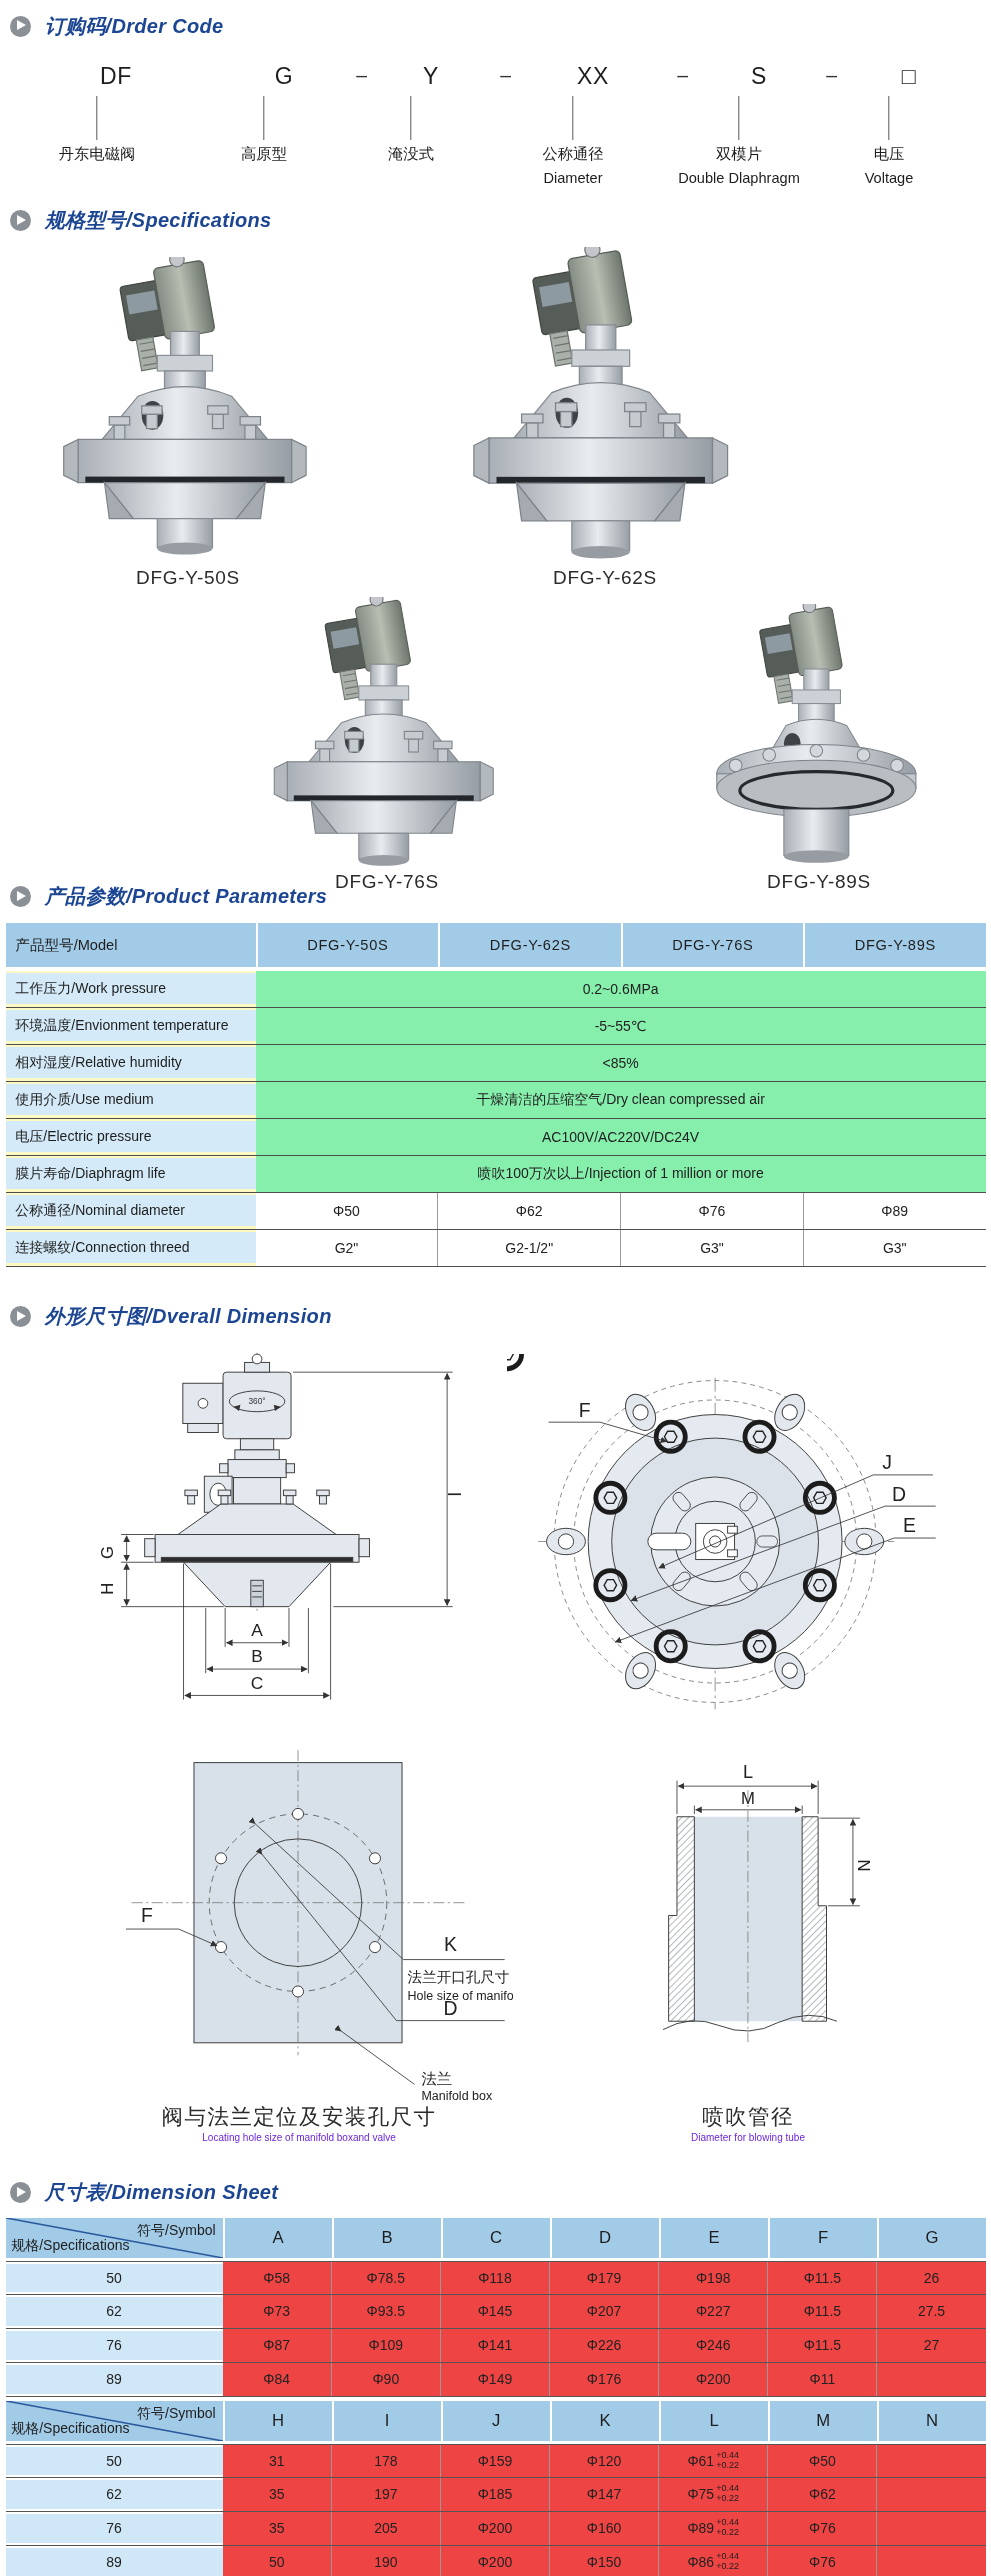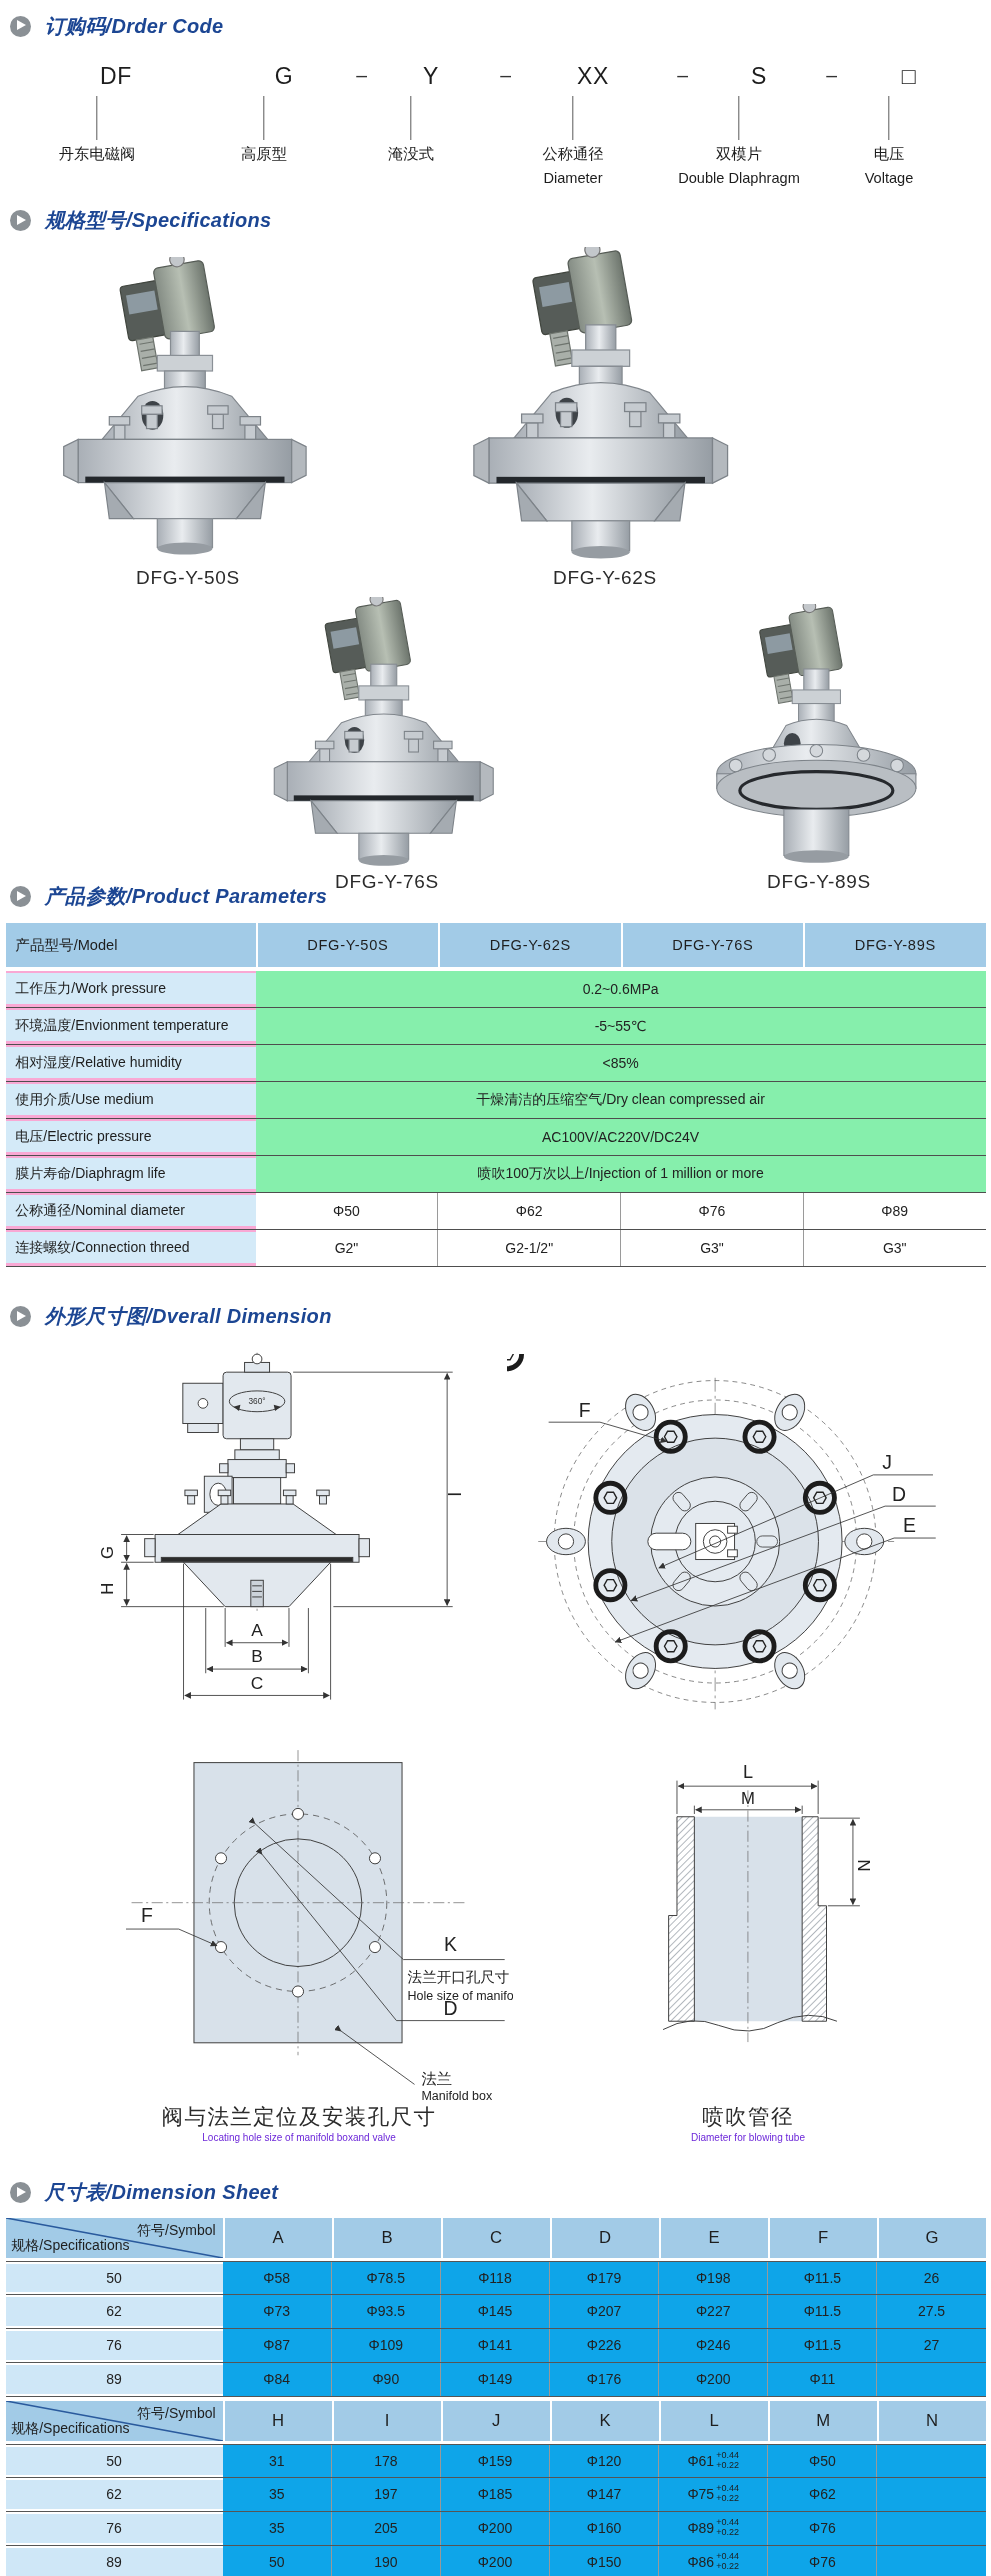--- a/index.html
+++ b/index.html
@@ -28,21 +28,21 @@
   #photo-area{position:absolute;left:0;top:244px;width:992px;height:637px;}
   .photo{position:absolute;}
   .photo-caption{position:absolute;transform:translateX(-50%);font-size:19px;color:#2b2b2b;letter-spacing:0.7px;white-space:nowrap;}
   
   #ptable{position:absolute;left:5.6px;top:923px;width:980px;}
   .p-header{display:flex;height:44px;margin-bottom:3.5px;}
   .p-h-label{width:250px;background:var(--hdr);display:flex;align-items:center;padding-left:9.7px;font-size:14.6px;color:#1e1e1e;}
   .p-h-model{flex:1;background:var(--hdr);border-left:2.8px solid #fff;display:flex;align-items:center;justify-content:center;font-size:14.6px;color:#1e1e1e;letter-spacing:0.7px;}
   .p-row{display:flex;height:37px;border-bottom:1.4px solid var(--line);}
   .p-row:first-of-type{border-top:1.4px solid var(--line);}
-  .p-r-label{width:250px;padding:2.8px 0;background:#f9a8d4;}
+  .p-r-label{width:250px;padding:2.8px 0;background:#fef9c3;}
   .p-r-label-in{height:100%;background:var(--lab);display:flex;align-items:center;padding-left:9.7px;font-size:14px;color:#1e1e1e;}
   .p-r-span{flex:1;display:flex;align-items:center;justify-content:center;font-size:14px;background:#86efac;}
   .p-r-val{flex:1;display:flex;align-items:center;justify-content:center;font-size:14px;background:#fff;}
   .p-r-val + .p-r-val{border-left:1px solid #9a9a9a;}
   
   #draw-area{position:absolute;left:0;top:1340px;width:992px;height:823px;}
   .dcap-cn{position:absolute;transform:translateX(-50%);font-size:21.5px;font-weight:400;color:#2b2b2b;letter-spacing:1.4px;white-space:nowrap;}
   .dcap-en{position:absolute;transform:translateX(-50%);font-size:10px;color:#6d28d9;white-space:nowrap;}
   svg text{font-family:"Liberation Sans","DejaVu Sans",sans-serif;}
   
@@ -50,21 +50,21 @@
   .d-header{display:flex;height:40px;margin-bottom:2.8px;}
   .d-h-corner{width:217px;background:var(--hdr);position:relative;overflow:hidden;}
   .d-h-corner svg{position:absolute;inset:0;width:100%;height:100%;}
   .d-corner-top{position:absolute;right:7px;top:3.5px;font-size:14px;color:#1e1e1e;}
   .d-corner-bot{position:absolute;left:5.6px;bottom:3.5px;font-size:14px;color:#1e1e1e;}
   .d-h-col{flex:1;background:var(--hdr);border-left:2.1px solid #fff;display:flex;align-items:center;justify-content:center;font-size:16.7px;color:#1e1e1e;}
   .d-row{display:flex;height:34px;border-bottom:1.4px solid #555;}
   .d-row.first{border-top:1.4px solid #555;}
   .d-r-spec{width:217px;padding:2.1px 0;background:#fff;}
   .d-r-spec-in{height:100%;background:var(--lab2);display:flex;align-items:center;justify-content:center;font-size:14px;}
-  .d-r-val{flex:1;display:flex;align-items:center;justify-content:center;font-size:14px;background:#0ea5e9;border-left:1px solid #999;}
+  .d-r-val{flex:1;display:flex;align-items:center;justify-content:center;font-size:14px;background:#ef4444;border-left:1px solid #999;}
   .d-r-val.first{border-left:none;}
   .tolstack{display:inline-flex;flex-direction:column;font-size:9px;line-height:1.1;margin-left:2.1px;color:#1e1e1e;}
 </style>
 </head>
 <body>
 
 <svg width="0" height="0" style="position:absolute" aria-hidden="true">
 <defs>
   <linearGradient id="gm1" x1="0" y1="0" x2="1" y2="0">
     <stop offset="0" stop-color="#a9afb6"></stop>

